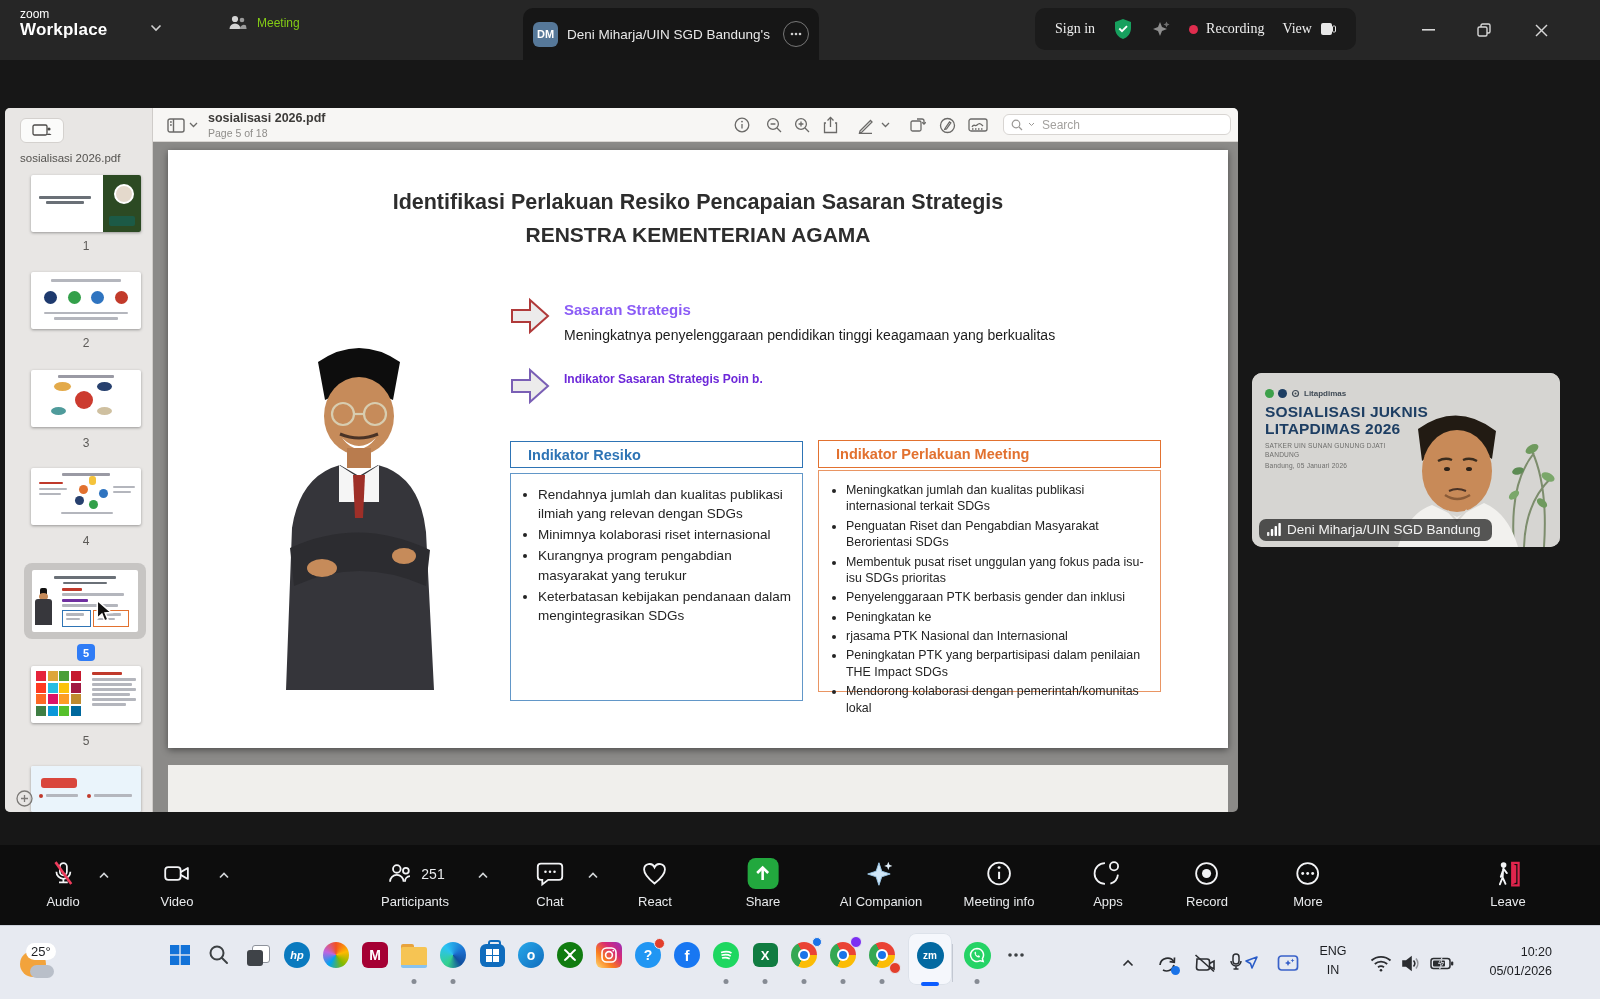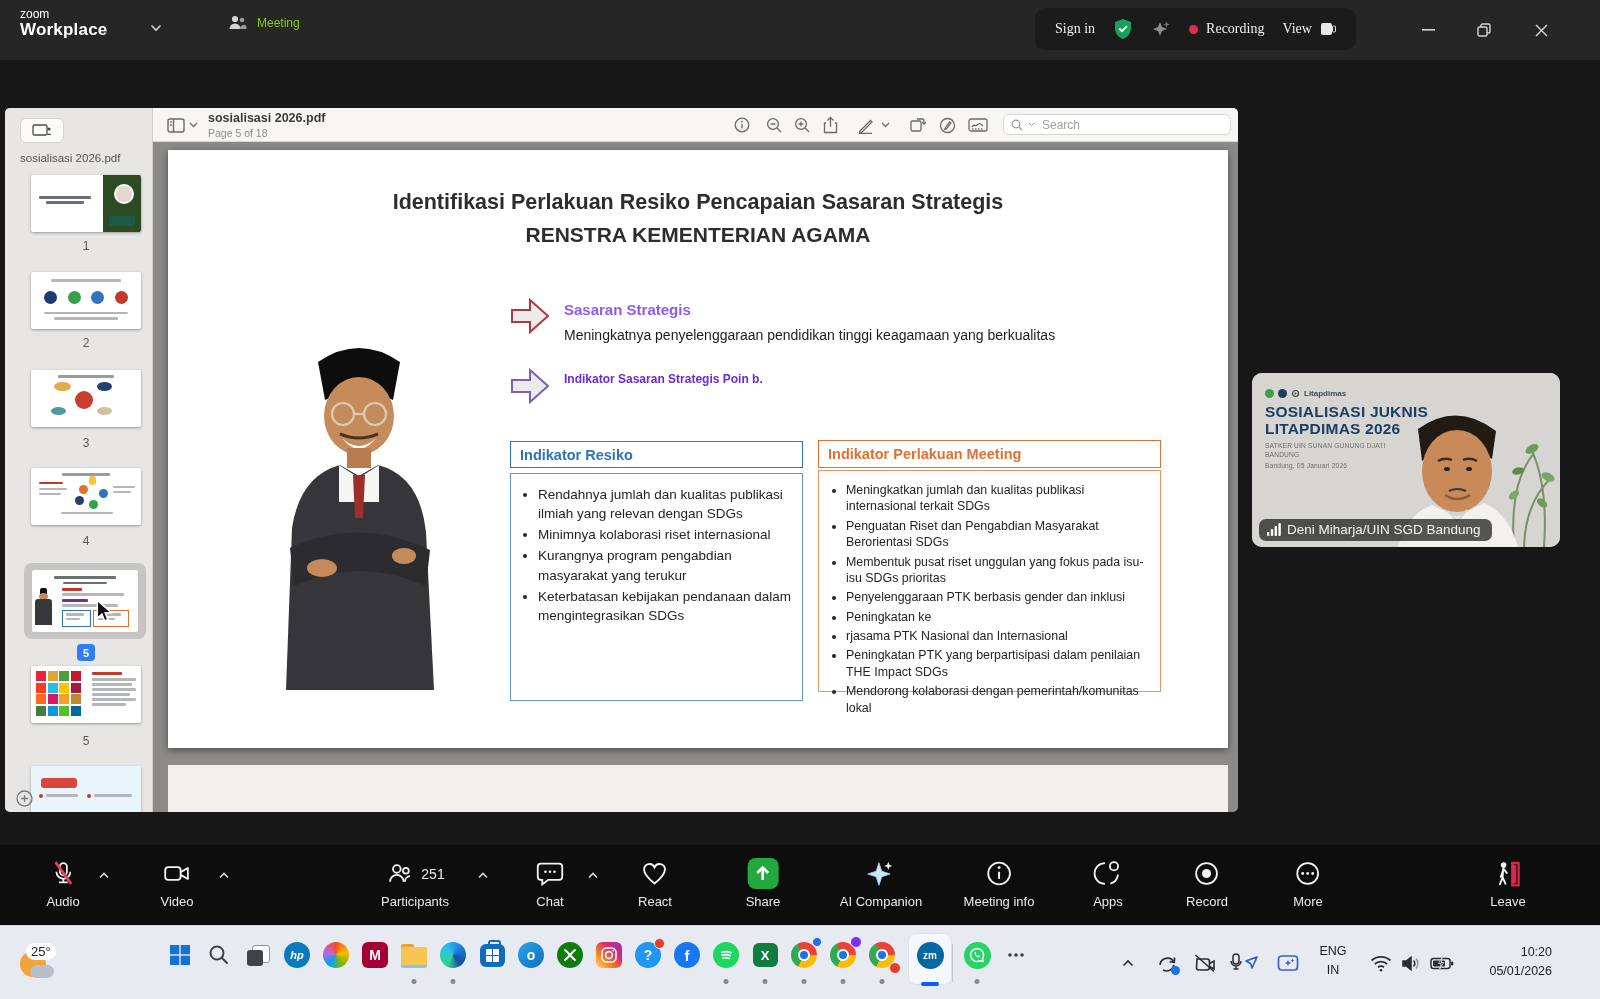--- a/index.html
+++ b/index.html
@@ -54,21 +54,21 @@
 
   #pdf-doc{position:absolute;left:148px;top:34px;width:1007px;height:670px;background:#8b8a88;}
   #page{position:absolute;left:15px;top:8px;width:1060px;height:598px;background:#fff;box-shadow:0 2px 7px rgba(0,0,0,.45);}
   #page2{position:absolute;left:15px;top:623px;width:1060px;height:47px;background:#f0efec;}
 
   
   .s-title{position:absolute;left:0;width:100%;text-align:center;font-weight:700;color:#2d2d2d;}
   .s-red{color:#8b5cf6;font-weight:700;font-size:15px;}
   .s-purple{color:#6d28d9;font-weight:700;font-size:12px;}
   .s-body{color:#1c1c1c;font-size:14px;}
-  .box-h{position:absolute;background:#fff;display:flex;align-items:center;padding-left:9px;font-weight:700;font-size:14.5px;box-sizing:border-box;}
+  .box-h{position:absolute;background:#fff;display:flex;align-items:center;padding-left:17px;font-weight:700;font-size:14.5px;box-sizing:border-box;}
   .box-b{position:absolute;box-sizing:border-box;}
   .box-b ul{margin:0;padding:11px 8px 0 27px;}
   .bl li{font-size:13.5px;line-height:1.42;color:#242424;margin-bottom:2px;}
   .br li{font-size:12.4px;line-height:1.32;color:#242424;margin-bottom:3px;}
 
   
   #video{position:absolute;left:1252px;top:373px;width:308px;height:174px;border-radius:10px;overflow:hidden;
          background:linear-gradient(180deg,#dddcda 0%,#cdccc9 100%);}
   .v-banner{position:absolute;left:13px;top:16px;}
   .v-logos{display:flex;align-items:center;gap:4px;margin-bottom:5px;}
@@ -123,20 +123,31 @@
   <div class="tab-meeting">
     <span>
       <svg width="19" height="17" viewBox="0 0 19 17">
           <circle cx="7" cy="5" r="3.1" fill="#d4d4d4"></circle>
           <path d="M1.5 15 a5.5 5.5 0 0 1 11 0 z" fill="#d4d4d4"></path>
           <circle cx="14" cy="6" r="2.3" fill="#9b9b9b"></circle>
           <path d="M11.6 15 a4.3 4.3 0 0 1 6.4 -3.6 l0.6 3.6 z" fill="#9b9b9b"></path>
         </svg>
     </span>
     <span>Meeting</span>
+  </div>
+  <div class="tab-active">
+    <div class="avatar">DM</div>
+    <div class="tab-title">Deni Miharja/UIN SGD Bandung's</div>
+    <div class="tab-more">
+      <svg width="12" height="4" viewBox="0 0 12 4">
+          <circle cx="2" cy="2" r="1.3" fill="#cfcfcf"></circle>
+          <circle cx="6" cy="2" r="1.3" fill="#cfcfcf"></circle>
+          <circle cx="10" cy="2" r="1.3" fill="#cfcfcf"></circle>
+        </svg>
+    </div>
   </div>
   <div class="pill">
     <span>Sign in</span>
     <span>
       <svg width="20" height="22" viewBox="0 0 20 22">
           <path d="M10 1 L18 4 V10 C18 15.5 14.5 19.5 10 21 C5.5 19.5 2 15.5 2 10 V4 Z" fill="#17a05e"></path>
           <polyline points="6.3,10.5 9,13.2 14,8.2" fill="none" stroke="#fff" stroke-width="1.9"></polyline>
         </svg>
     </span>
     <span>

